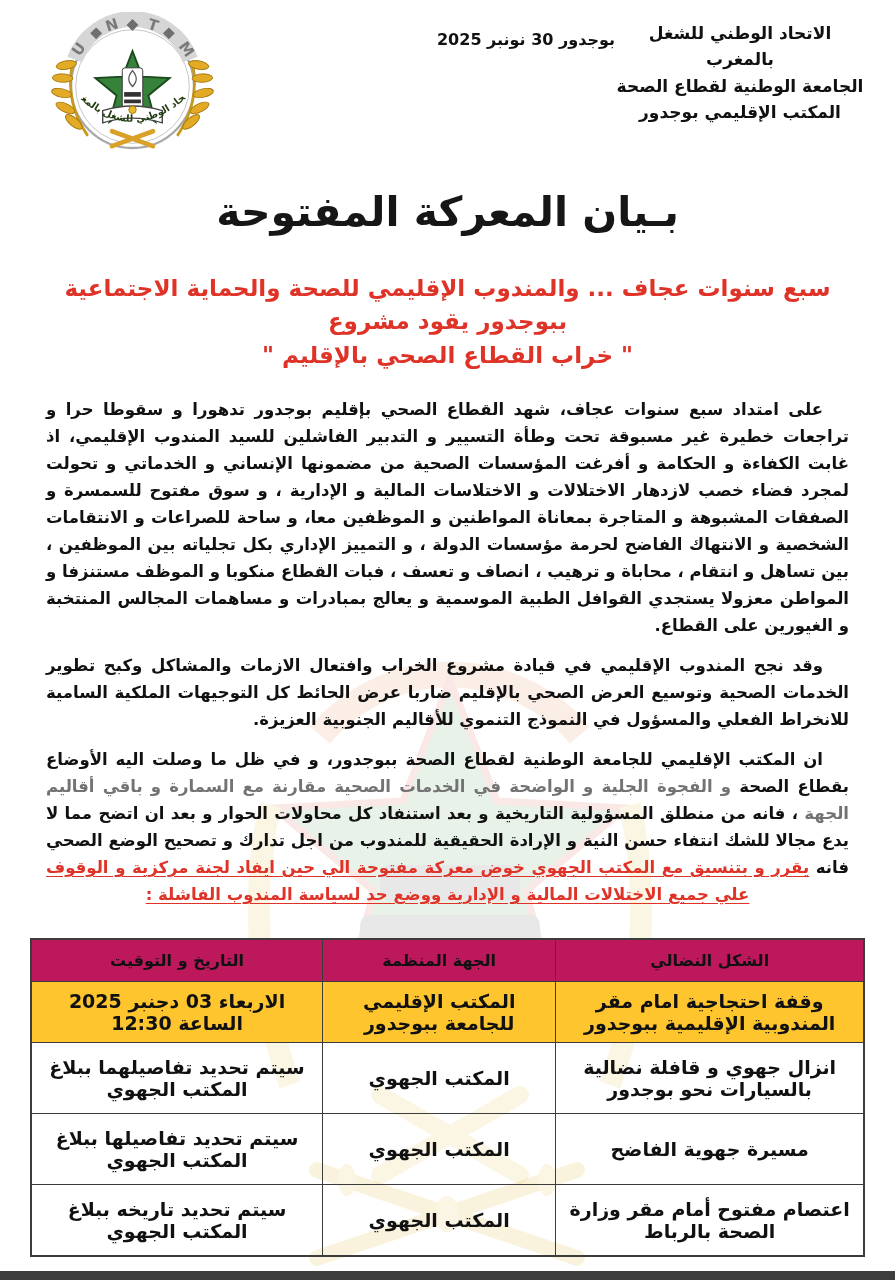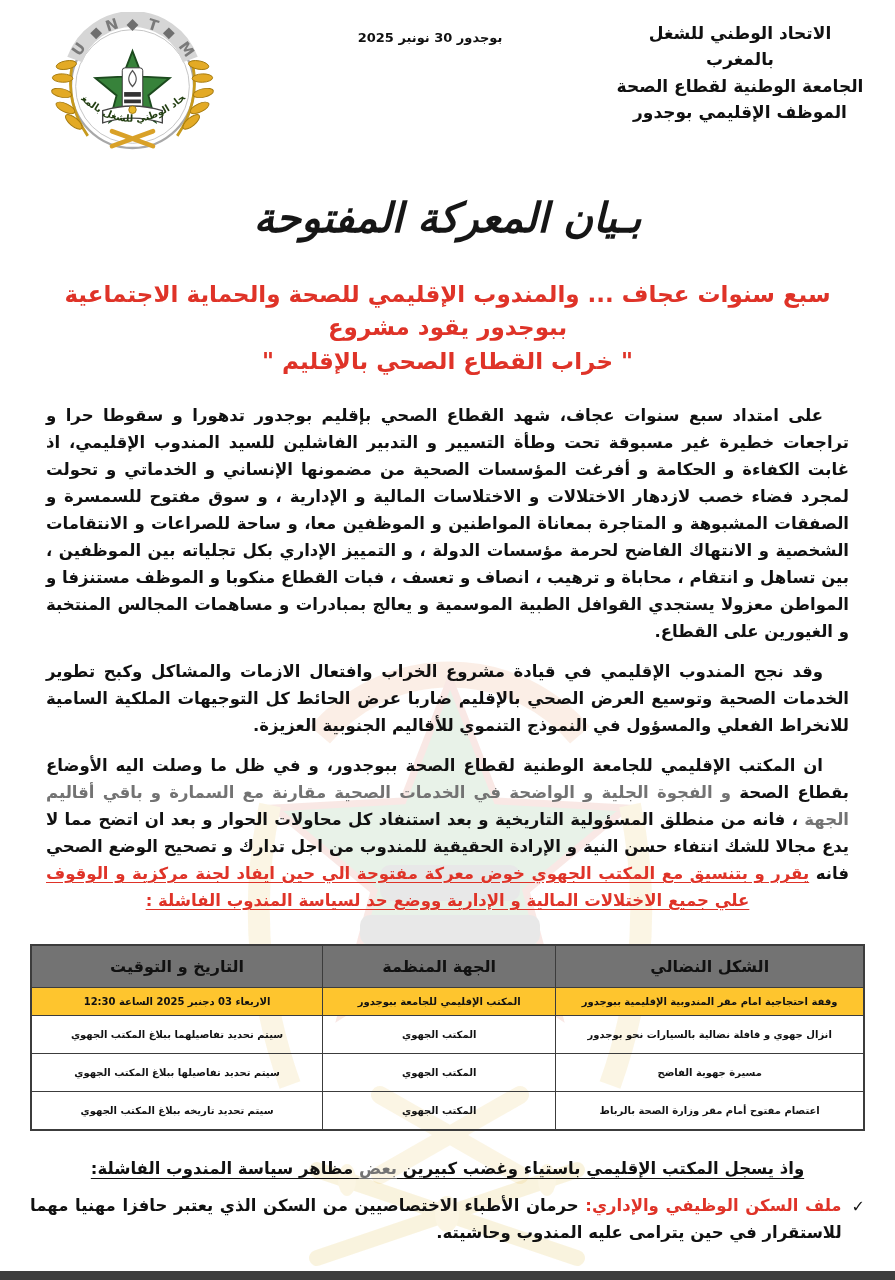--- a/index.html
+++ b/index.html
@@ -4,41 +4,41 @@
 <style>
   html,body{margin:0;padding:0;background:#9a9a9a;}
   .page{position:relative;width:895px;height:1280px;background:#ffffff;overflow:hidden;
         font-family:"DejaVu Sans","Liberation Sans",sans-serif;direction:rtl;color:#111;}
   .wm{position:absolute;z-index:1;pointer-events:none;}
   .content{position:relative;z-index:2;padding:0 30px;}
 
   
   .header{direction:ltr;display:flex;justify-content:space-between;align-items:flex-start;padding-top:12px;}
   .logo-box{width:215px;flex:0 0 auto;}
-  .date-box{flex:1;text-align:center;font-size:13px;font-weight:800;margin-top:18px;direction:rtl;}
+  .date-box{flex:1;font-size:16px;font-weight:800;margin-top:18px;direction:rtl;}
   .org-box{width:250px;flex:0 0 auto;text-align:center;direction:rtl;
            font-size:17px;font-weight:800;line-height:1.55;margin-top:8px;}
 
   
-  .doc-title{margin:30px 0 0;text-align:center;font-size:41px;font-weight:900;letter-spacing:-1px;color:#161616;font-style:italic;}
+  .doc-title{margin:24px 0 0;text-align:center;font-size:41px;font-weight:900;letter-spacing:-1px;color:#161616;}
   .subtitle{margin-top:36px;text-align:center;color:#df3328;font-size:23px;font-weight:800;line-height:1.45;}
   .subtitle span{display:block;}
 
   
   .body-text{margin-top:24px;font-size:16.5px;font-weight:700;line-height:27px;text-align:justify;}
   .body-text p{margin:13px 16px 0;text-indent:26px;}
   .p3{text-align-last:center;}
   .red{color:#737373;}
   .red-u{color:#df3328;text-decoration:underline;text-underline-offset:3px;}
 
   
   table.actions{width:100%;border-collapse:collapse;margin-top:30px;border:2px solid #3c3c3c;}
   table.actions th,table.actions td{border:1.5px solid #3c3c3c;text-align:center;vertical-align:middle;}
-  table.actions th{background:#737373;font-size:16px;font-weight:800;padding:11px 4px;}
-  table.actions td{font-size:10px;font-weight:700;padding:13px 6px;background:transparent;margin-left:48px;}
+  table.actions th{background:#be185d;font-size:16px;font-weight:800;padding:11px 4px;}
+  table.actions td{font-size:19px;font-weight:700;padding:13px 6px;background:transparent;margin-left:48px;}
   tr.highlight td{background:#fec52e;font-weight:800;padding:8px 6px;}
 
   
   .grv-intro{margin-top:28px;text-align:center;font-size:16.5px;font-weight:800;}
   .u{text-decoration:underline;text-underline-offset:4px;}
   .grv-list{margin-top:14px;}
   .grv-item{display:flex;gap:10px;margin-top:8px;font-size:16.5px;font-weight:700;line-height:27px;}
   .check{flex:0 0 auto;font-weight:900;font-size:16px;margin-top:1px;}
   .grv-body{flex:1;text-align:justify;}
   .grv-label{color:#df3328;font-weight:800;}
@@ -120,21 +120,21 @@
             <textPath href="#arcText" startOffset="50%" text-anchor="middle">الاتحاد الوطني للشغل بالمغرب</textPath>
           </text>
         </svg>
       </div>
 
       <div class="date-box">بوجدور 30 نونبر 2025</div>
 
       <div class="org-box">
         <div>الاتحاد الوطني للشغل بالمغرب</div>
         <div>الجامعة الوطنية لقطاع الصحة</div>
-        <div>الموظف الإقليمي بوجدور</div>
+        <div>المكتب الإقليمي بوجدور</div>
       </div>
     </div>
 
     <h1 class="doc-title">بـيان المعركة المفتوحة</h1>
 
     <div class="subtitle">
       <span>سبع سنوات عجاف ... والمندوب الإقليمي للصحة والحماية الاجتماعية ببوجدور يقود مشروع</span>
       <span>" خراب القطاع الصحي بالإقليم "</span>
     </div>
 

